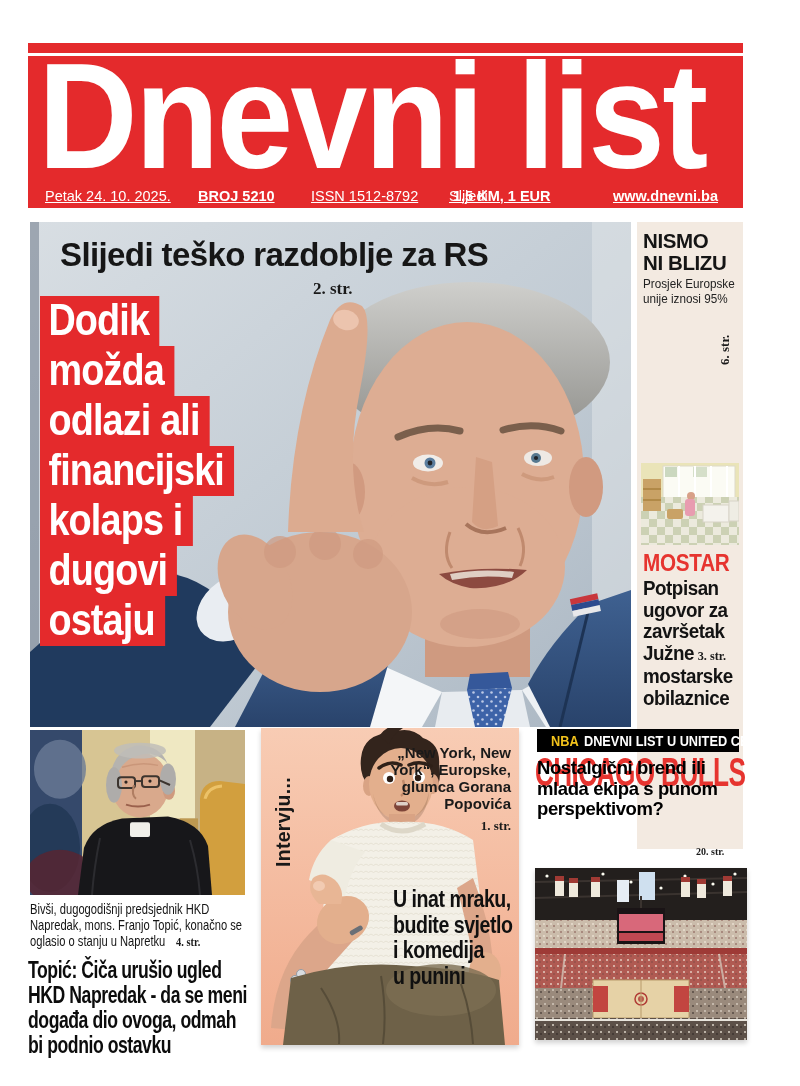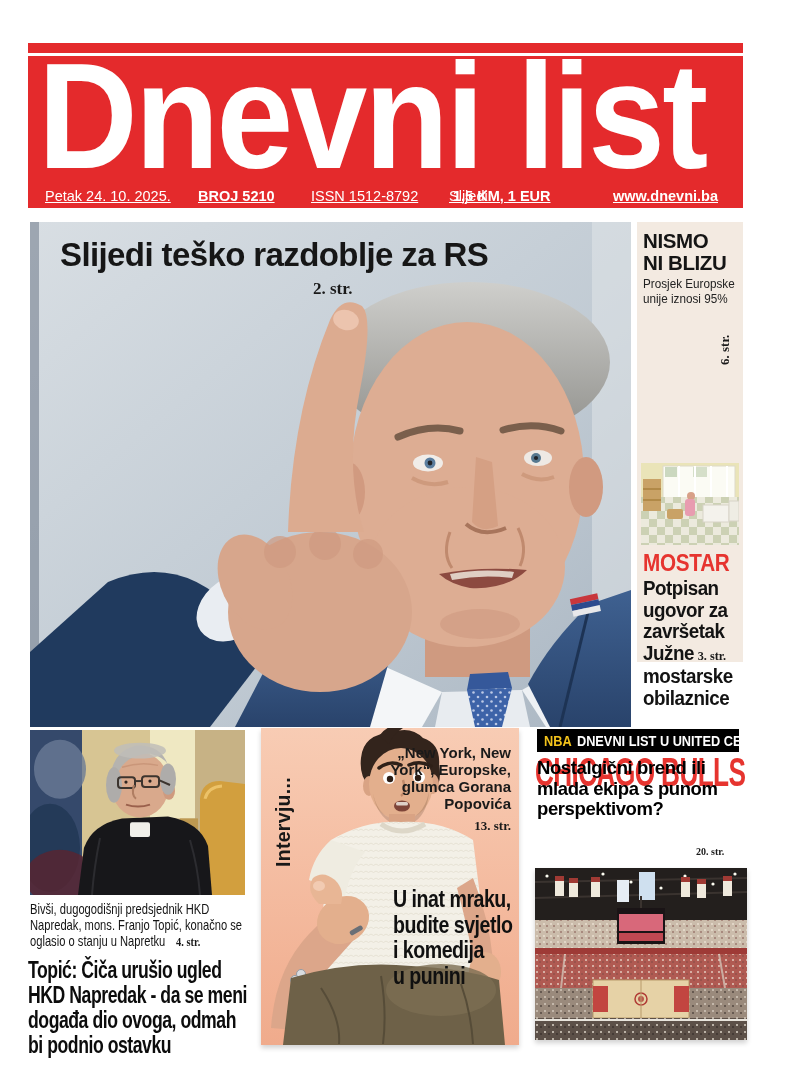--- a/index.html
+++ b/index.html
@@ -26,21 +26,21 @@
   .lead{position:absolute;left:30px;top:222px;width:651px;height:505px;overflow:hidden;}
   .kicker{position:absolute;left:30px;top:14px;font-size:33px;font-weight:700;color:#161616;
           letter-spacing:-.6px;white-space:nowrap;}
   .lead-ref{position:absolute;left:283px;top:57px;font-size:17px;}
   .hl-stack{position:absolute;left:10px;top:74px;}
   .hl-line{display:table;background:var(--red);color:#fff;font-weight:700;font-size:45px;
            line-height:47px;padding:0 12px 3px 10px;margin-bottom:0;transform:scaleX(.84);
            transform-origin:0 0;letter-spacing:-1px;white-space:nowrap;}
 
   
-  .sidebar{position:absolute;left:637px;top:222px;width:106px;height:440px;background:var(--cream);}
+  .sidebar{position:absolute;left:637px;top:222px;width:106px;height:627px;background:var(--cream);}
   .nismo{position:absolute;left:6px;top:8px;width:86px;font-size:20.5px;line-height:22px;
          font-weight:700;color:#151515;letter-spacing:-.4px;}
   .nismo-sub{position:absolute;left:6px;top:54px;width:115px;font-size:13px;line-height:15px;
              color:#222;transform:scaleX(.9);transform-origin:0 0;}
   .vrtici{position:absolute;left:6px;top:86px;width:100px;font-size:26px;line-height:29.5px;
           font-weight:700;color:#131313;letter-spacing:-.6px;}
   .ref-rot{position:absolute;left:80px;top:141px;width:0;height:0;}
   .ref-rot span{display:inline-block;white-space:nowrap;transform:rotate(-90deg);
                 transform-origin:0 0;font-size:13px;}
   .kgarten{position:absolute;left:4px;top:241px;width:98px;height:82px;overflow:hidden;}
@@ -66,21 +66,21 @@
                 font-size:19.5px;font-weight:700;color:#181818;letter-spacing:.3px;}
   .iv-top{position:absolute;right:8px;top:16px;width:132px;text-align:right;font-size:15px;
           line-height:17px;font-weight:700;color:#1a1a1a;}
   .iv-ref{position:absolute;right:8px;top:90px;font-size:13px;text-align:right;}
   .iv-head{position:absolute;right:6px;top:158px;text-align:left;}
   .iv-head div{font-size:24.5px;line-height:25.5px;font-weight:700;color:#101010;letter-spacing:-.6px;
                transform:scaleX(.8);transform-origin:100% 0;white-space:nowrap;}
 
   
   .nba-bar{position:absolute;left:537px;top:729px;width:202px;height:23px;background:#000;
-           display:flex;align-items:center;padding-left:7px;box-sizing:border-box;}
+           display:flex;align-items:center;padding-left:14px;box-sizing:border-box;}
   .nba-bar .sq{transform:scaleX(.88);white-space:nowrap;font-size:14.5px;font-weight:700;color:#fff;}
   .nba-tag{color:var(--nbay);padding-right:6px;}
   .bulls{position:absolute;left:535px;top:752px;width:330px;font-size:41px;line-height:1;
          font-weight:700;color:var(--bulls);letter-spacing:-1px;transform:scaleX(.64);
          transform-origin:0 0;white-space:nowrap;}
   .bulls-sub{position:absolute;left:537px;top:758px;width:205px;font-size:18.5px;line-height:20.5px;
              font-weight:700;color:#000000;letter-spacing:-.4px;}
   .bulls-ref{position:absolute;left:690px;top:846px;font-size:10px;margin-left:6px;}
   .arena{position:absolute;left:535px;top:868px;width:212px;height:172px;overflow:hidden;
          box-shadow:0 3px 5px rgba(0,0,0,.18);}
@@ -168,20 +168,29 @@
       <ellipse cx="290" cy="390" rx="92" ry="80" fill="#d7a68c"></ellipse>
       <ellipse cx="225" cy="360" rx="34" ry="50" fill="#d7a68c" transform="rotate(-25 225 360)"></ellipse>
       <circle cx="250" cy="330" r="16" fill="#cf9a80" opacity=".7"></circle>
       <circle cx="295" cy="322" r="16" fill="#cf9a80" opacity=".7"></circle>
       <circle cx="338" cy="332" r="15" fill="#cf9a80" opacity=".7"></circle>
       <path d="M258,310 Q262,190 300,98 Q312,72 332,84 Q344,96 330,168 Q314,248 334,310 Z" fill="#dcab90"></path>
       <ellipse cx="316" cy="98" rx="13" ry="10" fill="#ecc4ae" transform="rotate(15 316 98)"></ellipse>
     </svg>
     <div class="kicker">Slijedi teško razdoblje za RS</div>
     <div class="lead-ref ref">2. str.</div>
+    <div class="hl-stack">
+      <div class="hl-line">Dodik</div>
+      <div class="hl-line">možda</div>
+      <div class="hl-line">odlazi ali</div>
+      <div class="hl-line">financijski</div>
+      <div class="hl-line">kolaps i</div>
+      <div class="hl-line">dugovi</div>
+      <div class="hl-line">ostaju</div>
+    </div>
   </section>
 
   <aside class="sidebar">
     <div class="nismo">NISMO NI BLIZU</div>
     <div class="nismo-sub">Prosjek Europske unije iznosi 95%</div>
     <div class="ref-rot"><span class="ref">6. str.</span></div>
     <div class="kgarten">
       <svg width="98" height="82" viewBox="0 0 98 82" preserveAspectRatio="none">
         <defs>
           <pattern id="chk" width="16" height="16" patternUnits="userSpaceOnUse">
@@ -304,21 +313,21 @@
       <path d="M212,150 Q228,190 232,232 L214,240 Q206,196 196,160 Z" fill="#dca68a"></path>
       <ellipse cx="224" cy="244" rx="16" ry="20" fill="#e3af8d"></ellipse>
       <path d="M30,250 Q90,232 150,238 Q200,240 238,252 L244,317 L22,317 Z" fill="#6e6148"></path>
       <ellipse cx="180" cy="262" rx="55" ry="26" fill="#7c6e52" opacity=".8"></ellipse>
       <path d="M60,260 q20,30 18,56" stroke="#564c38" stroke-width="2" fill="none"></path>
       <path d="M120,248 q6,36 2,68" stroke="#564c38" stroke-width="2" fill="none"></path>
       <path d="M200,256 q10,28 12,60" stroke="#564c38" stroke-width="2" fill="none"></path>
     </svg>
     <div class="iv-vert"><span>Intervju...</span></div>
     <div class="iv-top">„New York, New York“, Europske, glumca Gorana Popovića</div>
-    <div class="iv-ref ref">13. str.</div>
+    <div class="iv-ref ref">1. str.</div>
     <div class="iv-head">
       <div>U inat mraku,</div>
       <div>budite svjetlo</div>
       <div>i komedija</div>
       <div>u punini</div>
     </div>
   </section>
 
   <section>
     <div class="nba-bar">

